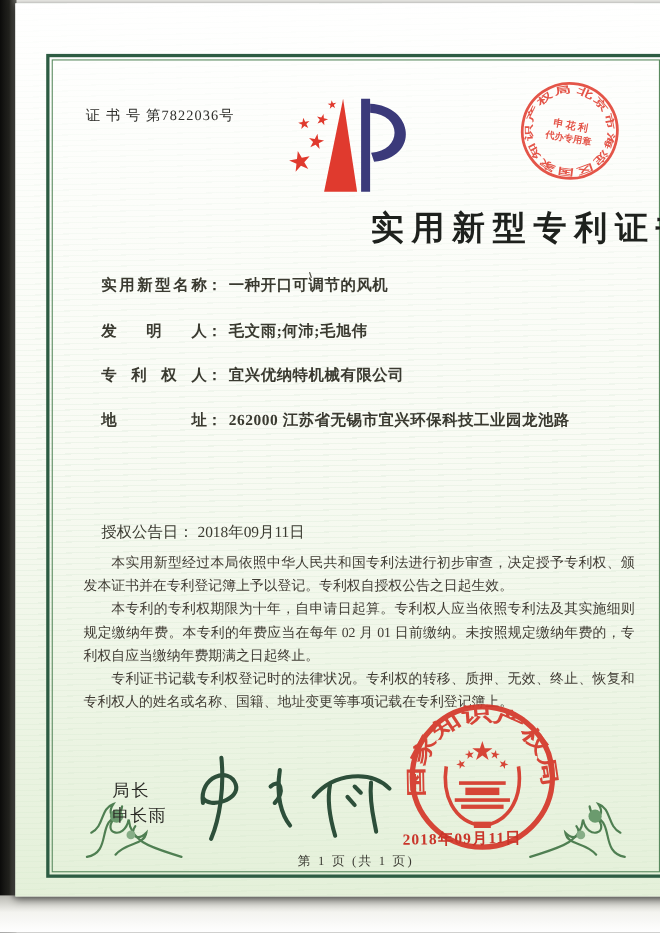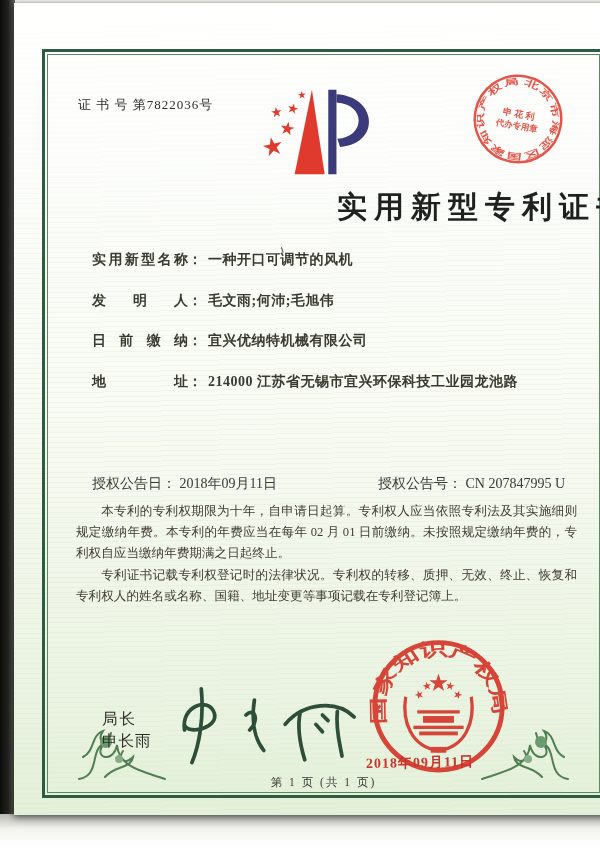--- a/index.html
+++ b/index.html
@@ -117,37 +117,34 @@
     <div class="tick">丶</div>
 
     <div class="fields">
       <div class="frow">
         <span class="flabel">实用新型名称</span><span class="fcolon">：</span><span class="fvalue">一种开口可调节的风机</span>
       </div>
       <div class="frow">
         <span class="flabel">发明人</span><span class="fcolon">：</span><span class="fvalue">毛文雨;何沛;毛旭伟</span>
       </div>
       <div class="frow">
-        <span class="flabel">日前缴纳</span><span class="fcolon">：</span><span class="fvalue">宜兴优纳特机械有限公司</span>
+        <span class="flabel">专利权人</span><span class="fcolon">：</span><span class="fvalue">宜兴优纳特机械有限公司</span>
       </div>
       <div class="frow">
-        <span class="flabel">地址</span><span class="fcolon">：</span><span class="fvalue">214000 江苏省无锡市宜兴环保科技工业园龙池路</span>
+        <span class="flabel">地址</span><span class="fcolon">：</span><span class="fvalue">262000 江苏省无锡市宜兴环保科技工业园龙池路</span>
       </div>
     </div>
 
     <div class="grant-row">
       <span>授权公告日</span><span>：</span>
       <span>2018年09月11日</span>
-      <span class="grant-no">
-        <span>授权公告号</span><span>：</span>
-        <span>CN 207847995 U</span>
-      </span>
     </div>
 
     <div class="paras">
+      <p>本实用新型经过本局依照中华人民共和国专利法进行初步审查，决定授予专利权、颁发本证书并在专利登记簿上予以登记。专利权自授权公告之日起生效。</p>
       <p>本专利的专利权期限为十年，自申请日起算。专利权人应当依照专利法及其实施细则规定缴纳年费。本专利的年费应当在每年 02 月 01 日前缴纳。未按照规定缴纳年费的，专利权自应当缴纳年费期满之日起终止。</p>
       <p>专利证书记载专利权登记时的法律状况。专利权的转移、质押、无效、终止、恢复和专利权人的姓名或名称、国籍、地址变更等事项记载在专利登记簿上。</p>
     </div>
 
     <div class="signer">
       <div>局长</div>
       <div class="name">申长雨</div>
     </div>
 
     <svg class="signature" width="205" height="95" viewBox="0 0 220 100">

